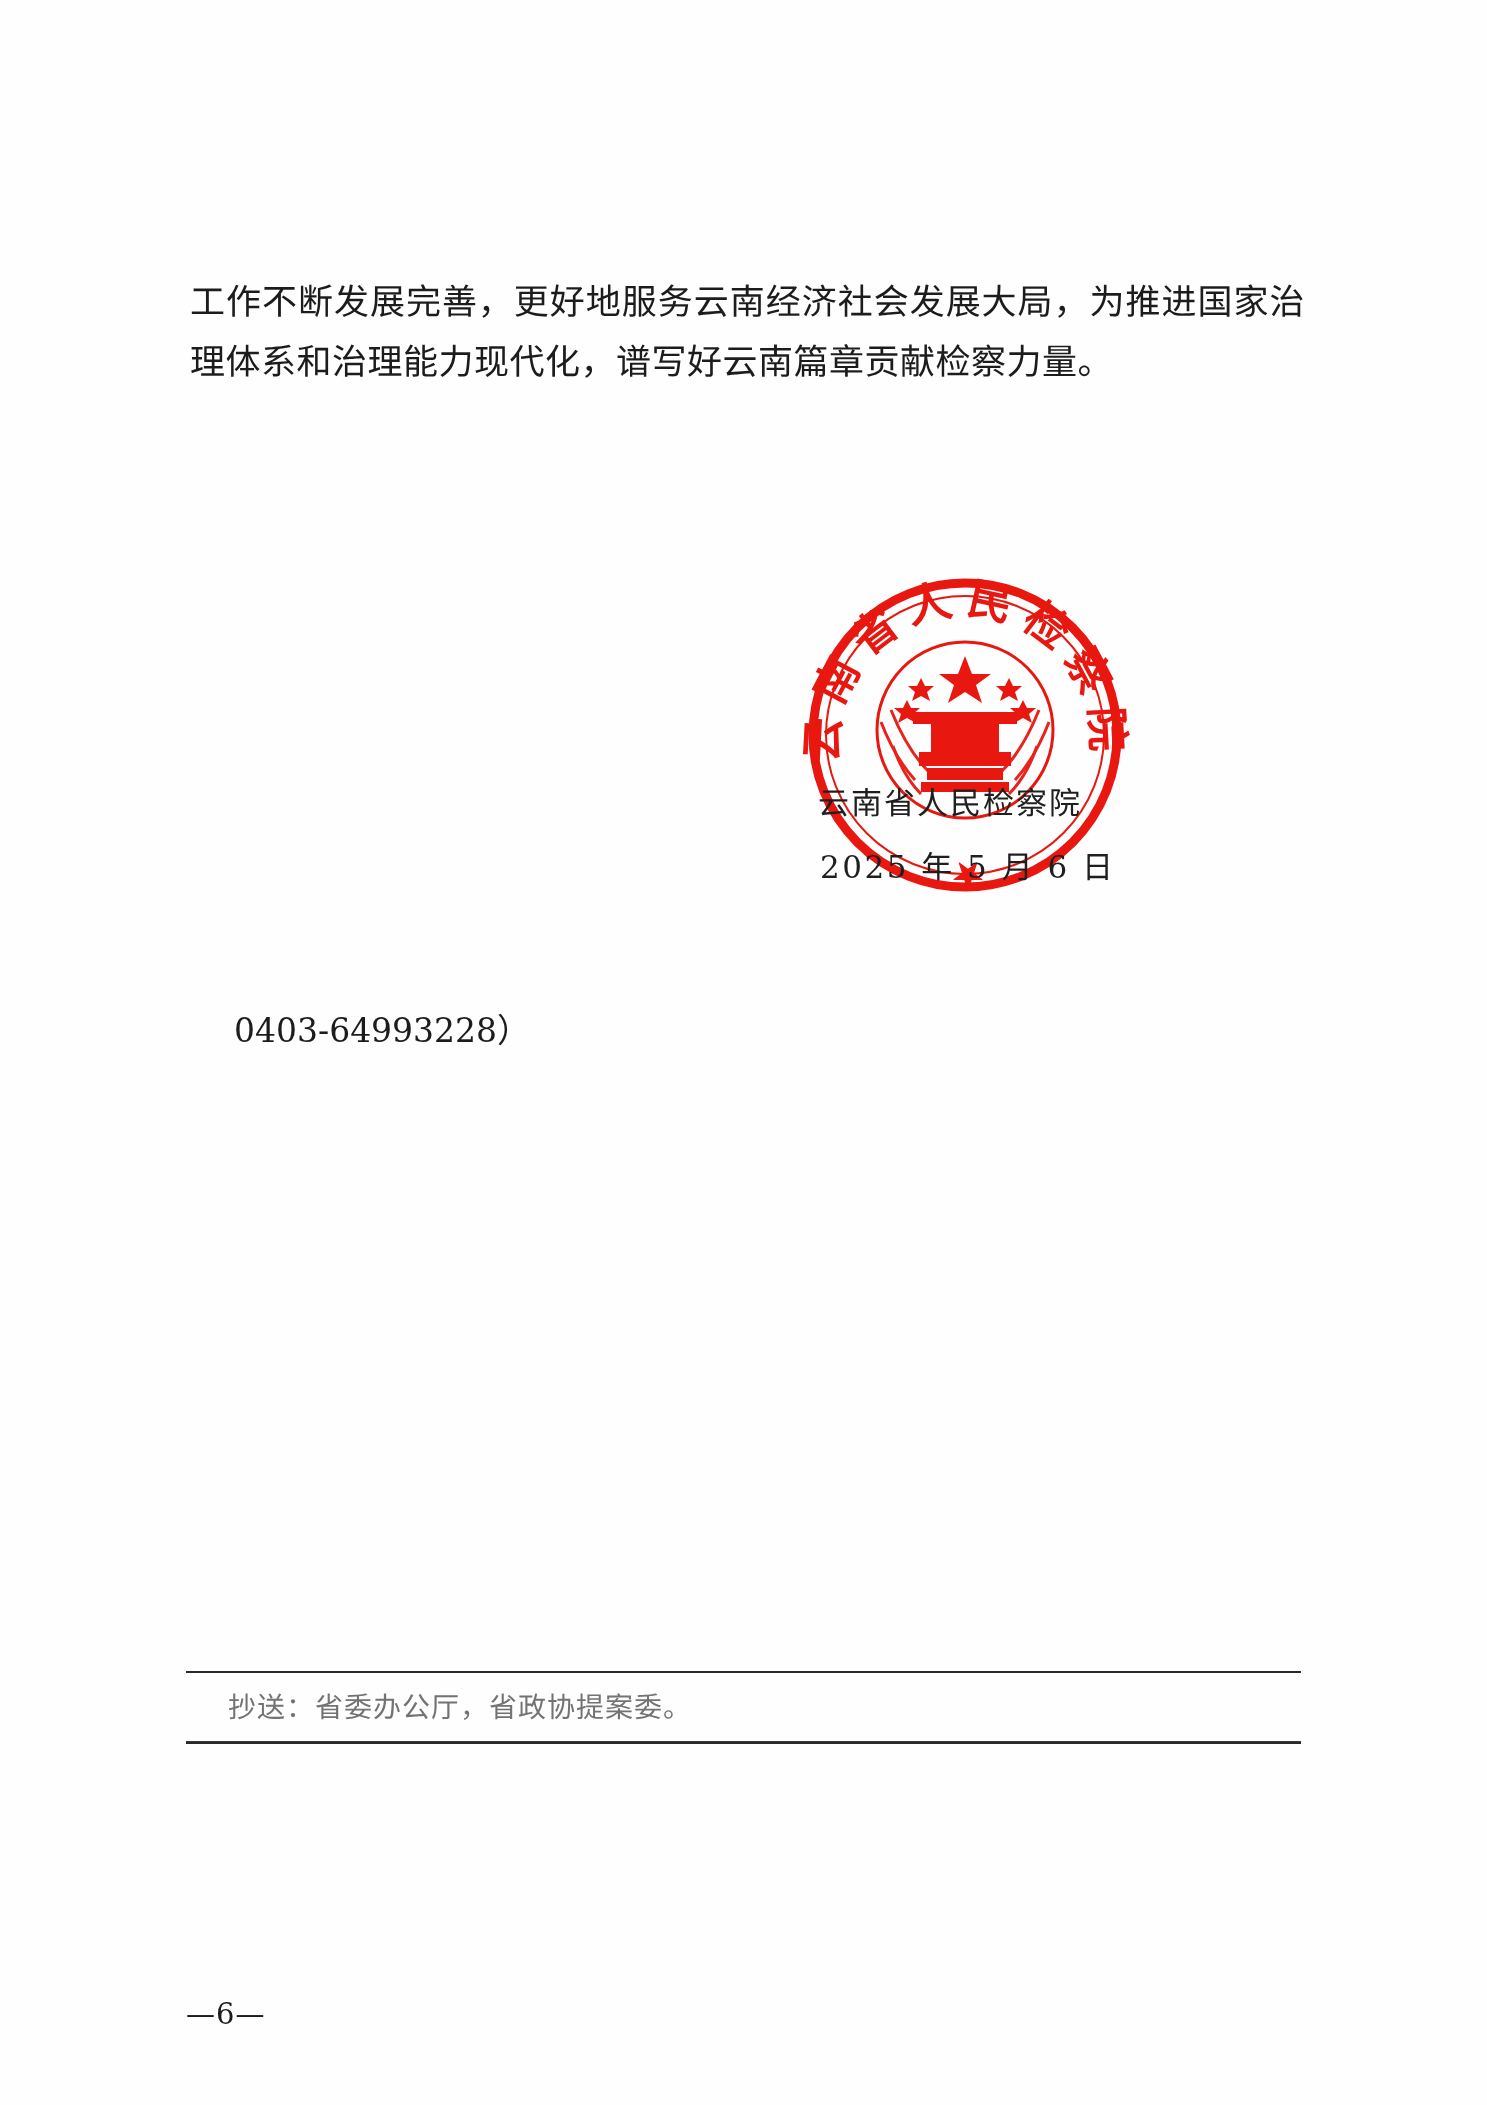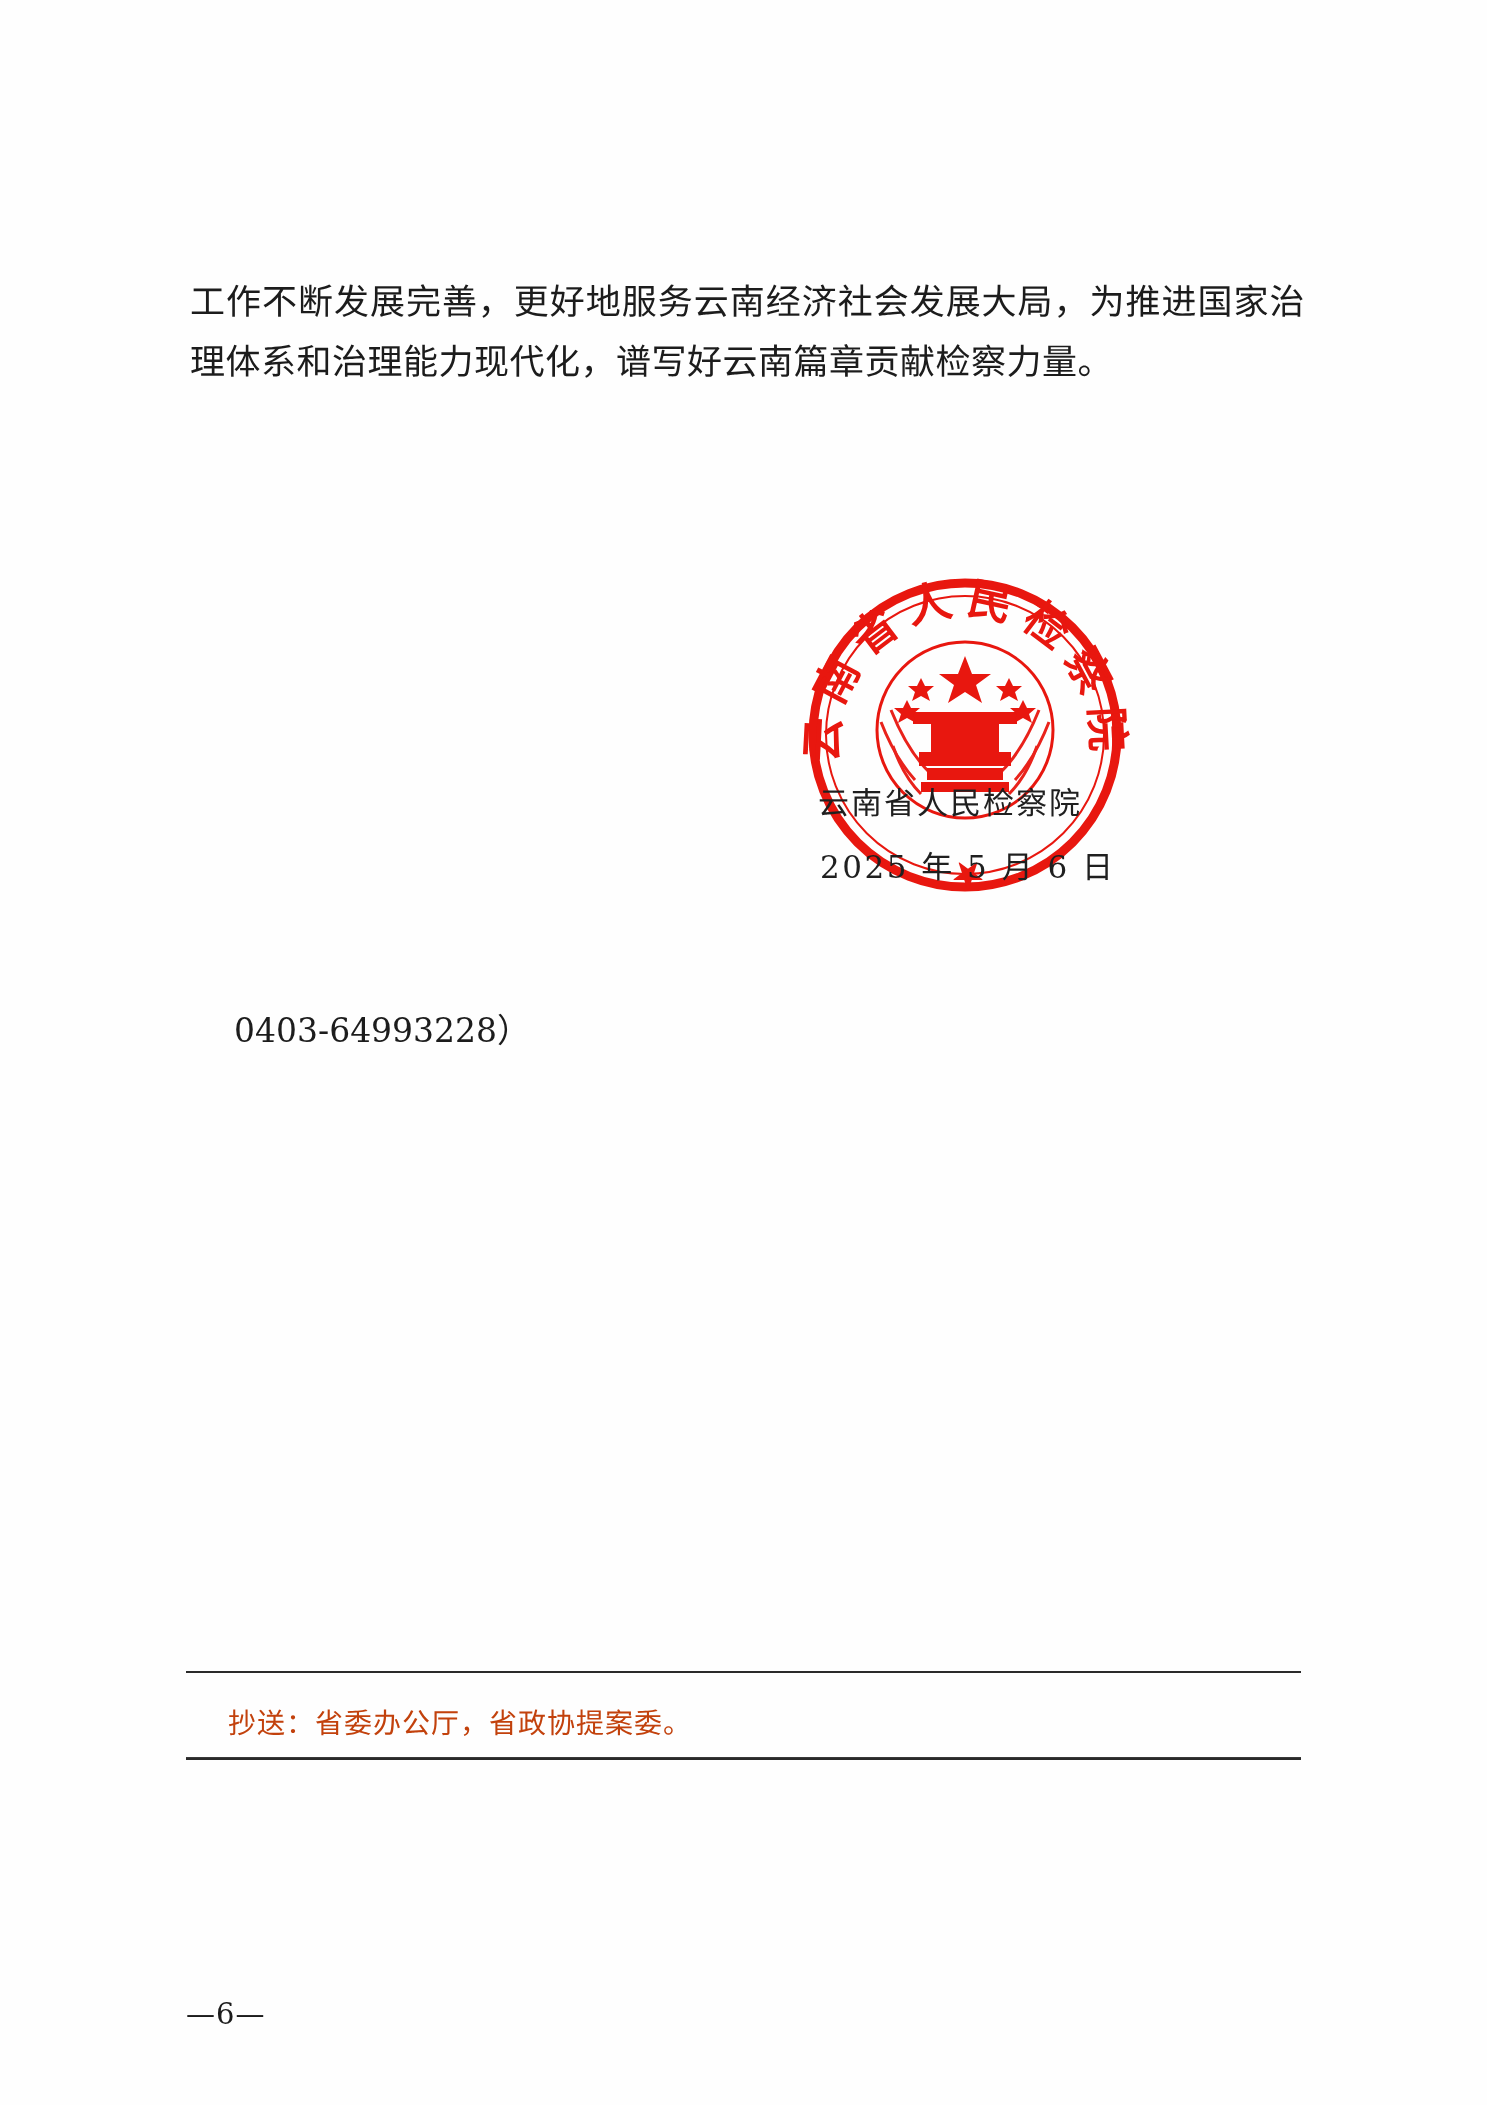--- a/index.html
+++ b/index.html
@@ -104,23 +104,22 @@
     width: 100%;
   }
   .footer .rule.thin { height: 1px; background: #3a3a3a; }
   .footer .row {
     display: flex;
     justify-content: space-between;
     align-items: center;
     padding: 12px 42px 14px 42px;
     font-size: 28px;
     letter-spacing: 1px;
-    color: #c2410c;
+    color: #737373;
     box-sizing: border-box;
-    margin-top: 16px;
   }
   .footer .row.cc { padding-bottom: 16px; }
   .footer .row .left { white-space: nowrap; }
   .footer .row .right { white-space: nowrap; }
 
   
   .page-number {
     position: absolute;
     left: 186px;
     top: 1997px;

